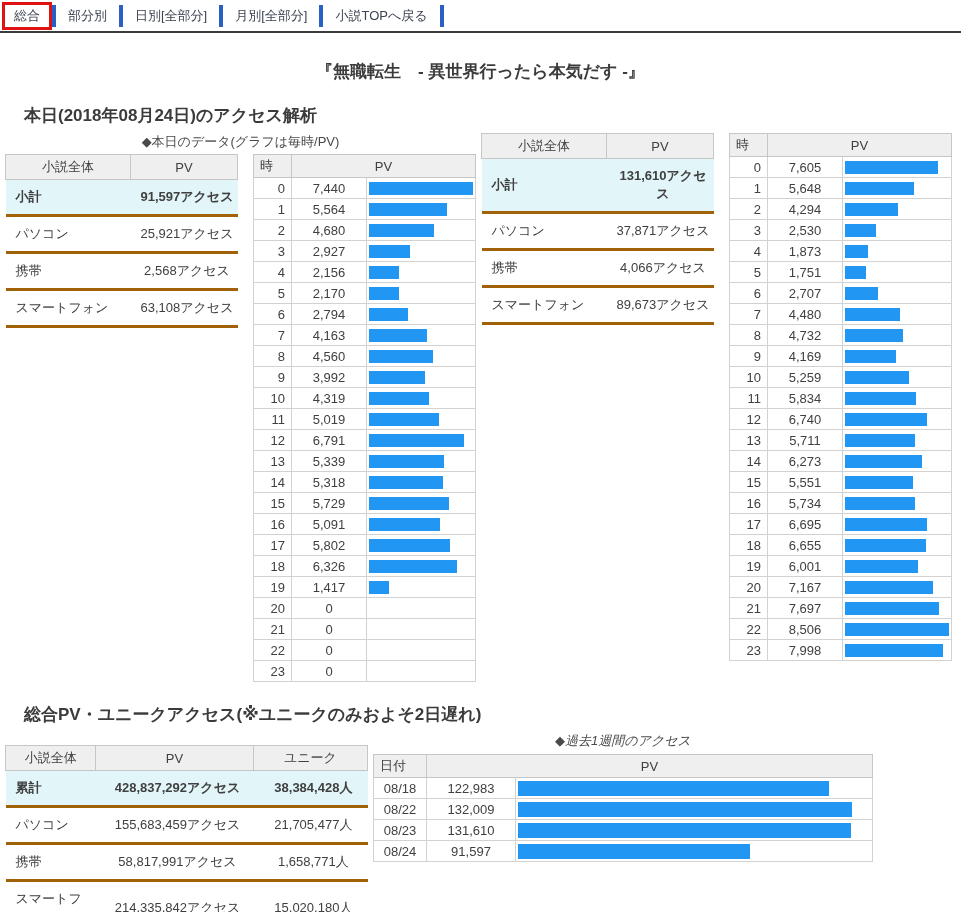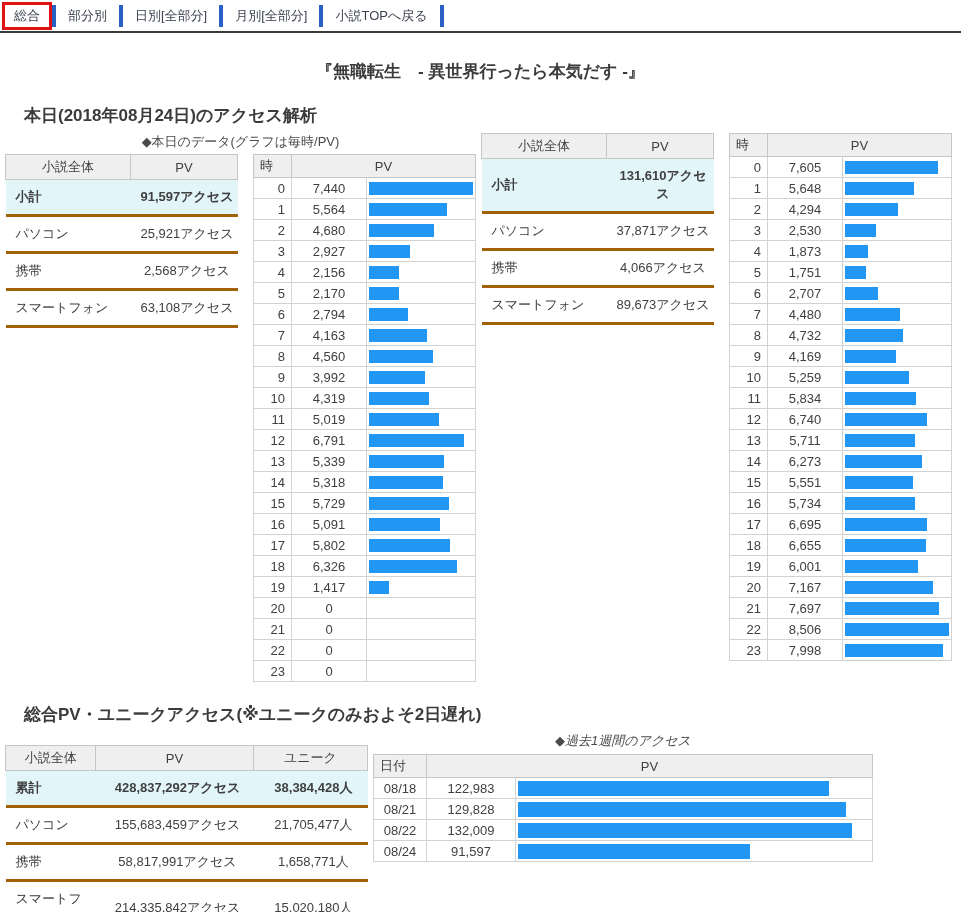--- a/index.html
+++ b/index.html
@@ -532,31 +532,31 @@
         </thead>
         <tbody>
           <tr>
             <td class="cell-key">08/18</td>
             <td class="cell-num">122,983</td>
             <td class="cell-bar">
               <div class="bar" style="width: 88.4%;"></div>
             </td>
           </tr>
           <tr>
-            <td class="cell-key">08/21</td>
-            <td class="cell-num">129,828</td>
-            <td class="cell-bar">
-              <div class="bar" style="width: 93.3%;"></div>
-            </td>
-          </tr>
-          <tr>
             <td class="cell-key">08/22</td>
             <td class="cell-num">132,009</td>
             <td class="cell-bar">
               <div class="bar" style="width: 94.8%;"></div>
+            </td>
+          </tr>
+          <tr>
+            <td class="cell-key">08/23</td>
+            <td class="cell-num">131,610</td>
+            <td class="cell-bar">
+              <div class="bar" style="width: 94.6%;"></div>
             </td>
           </tr>
           <tr>
             <td class="cell-key">08/24</td>
             <td class="cell-num">91,597</td>
             <td class="cell-bar">
               <div class="bar" style="width: 65.8%;"></div>
             </td>
           </tr>
         </tbody>

